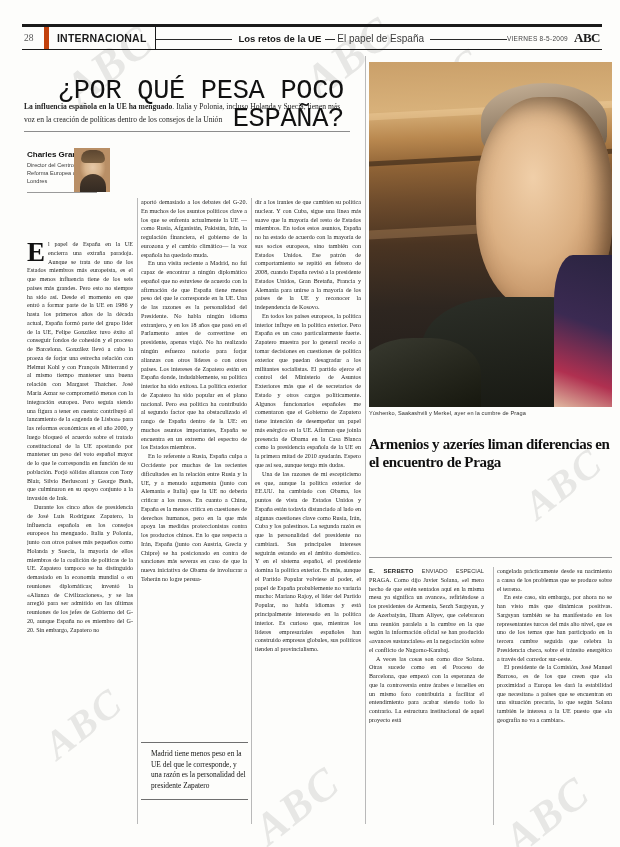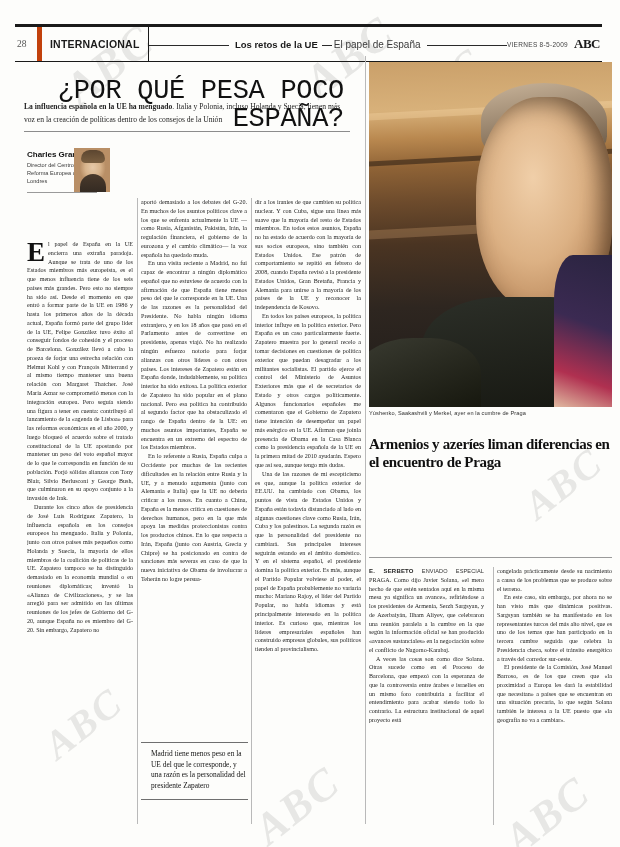--- a/index.html
+++ b/index.html
@@ -31,22 +31,22 @@
     color: rgba(120,120,120,0.16);
     transform: rotate(-38deg);
     pointer-events: none;
     letter-spacing: 2px;
     user-select: none;
   }
 
   
   #masthead {
     position: absolute;
-    left: 15px; right: 18px; top: 24px;
-    height: 38px;
+    left: 22px; right: 18px; top: 24px;
+    height: 26px;
   }
   #masthead .rule-top {
     position: absolute; left: 0; right: 0; top: 0;
     height: 3px; background: #1a1a1a;
   }
   #masthead .rule-bot {
     position: absolute; left: 0; right: 0; bottom: 0;
     height: 1px; background: #1a1a1a;
   }
   #masthead .inner {

